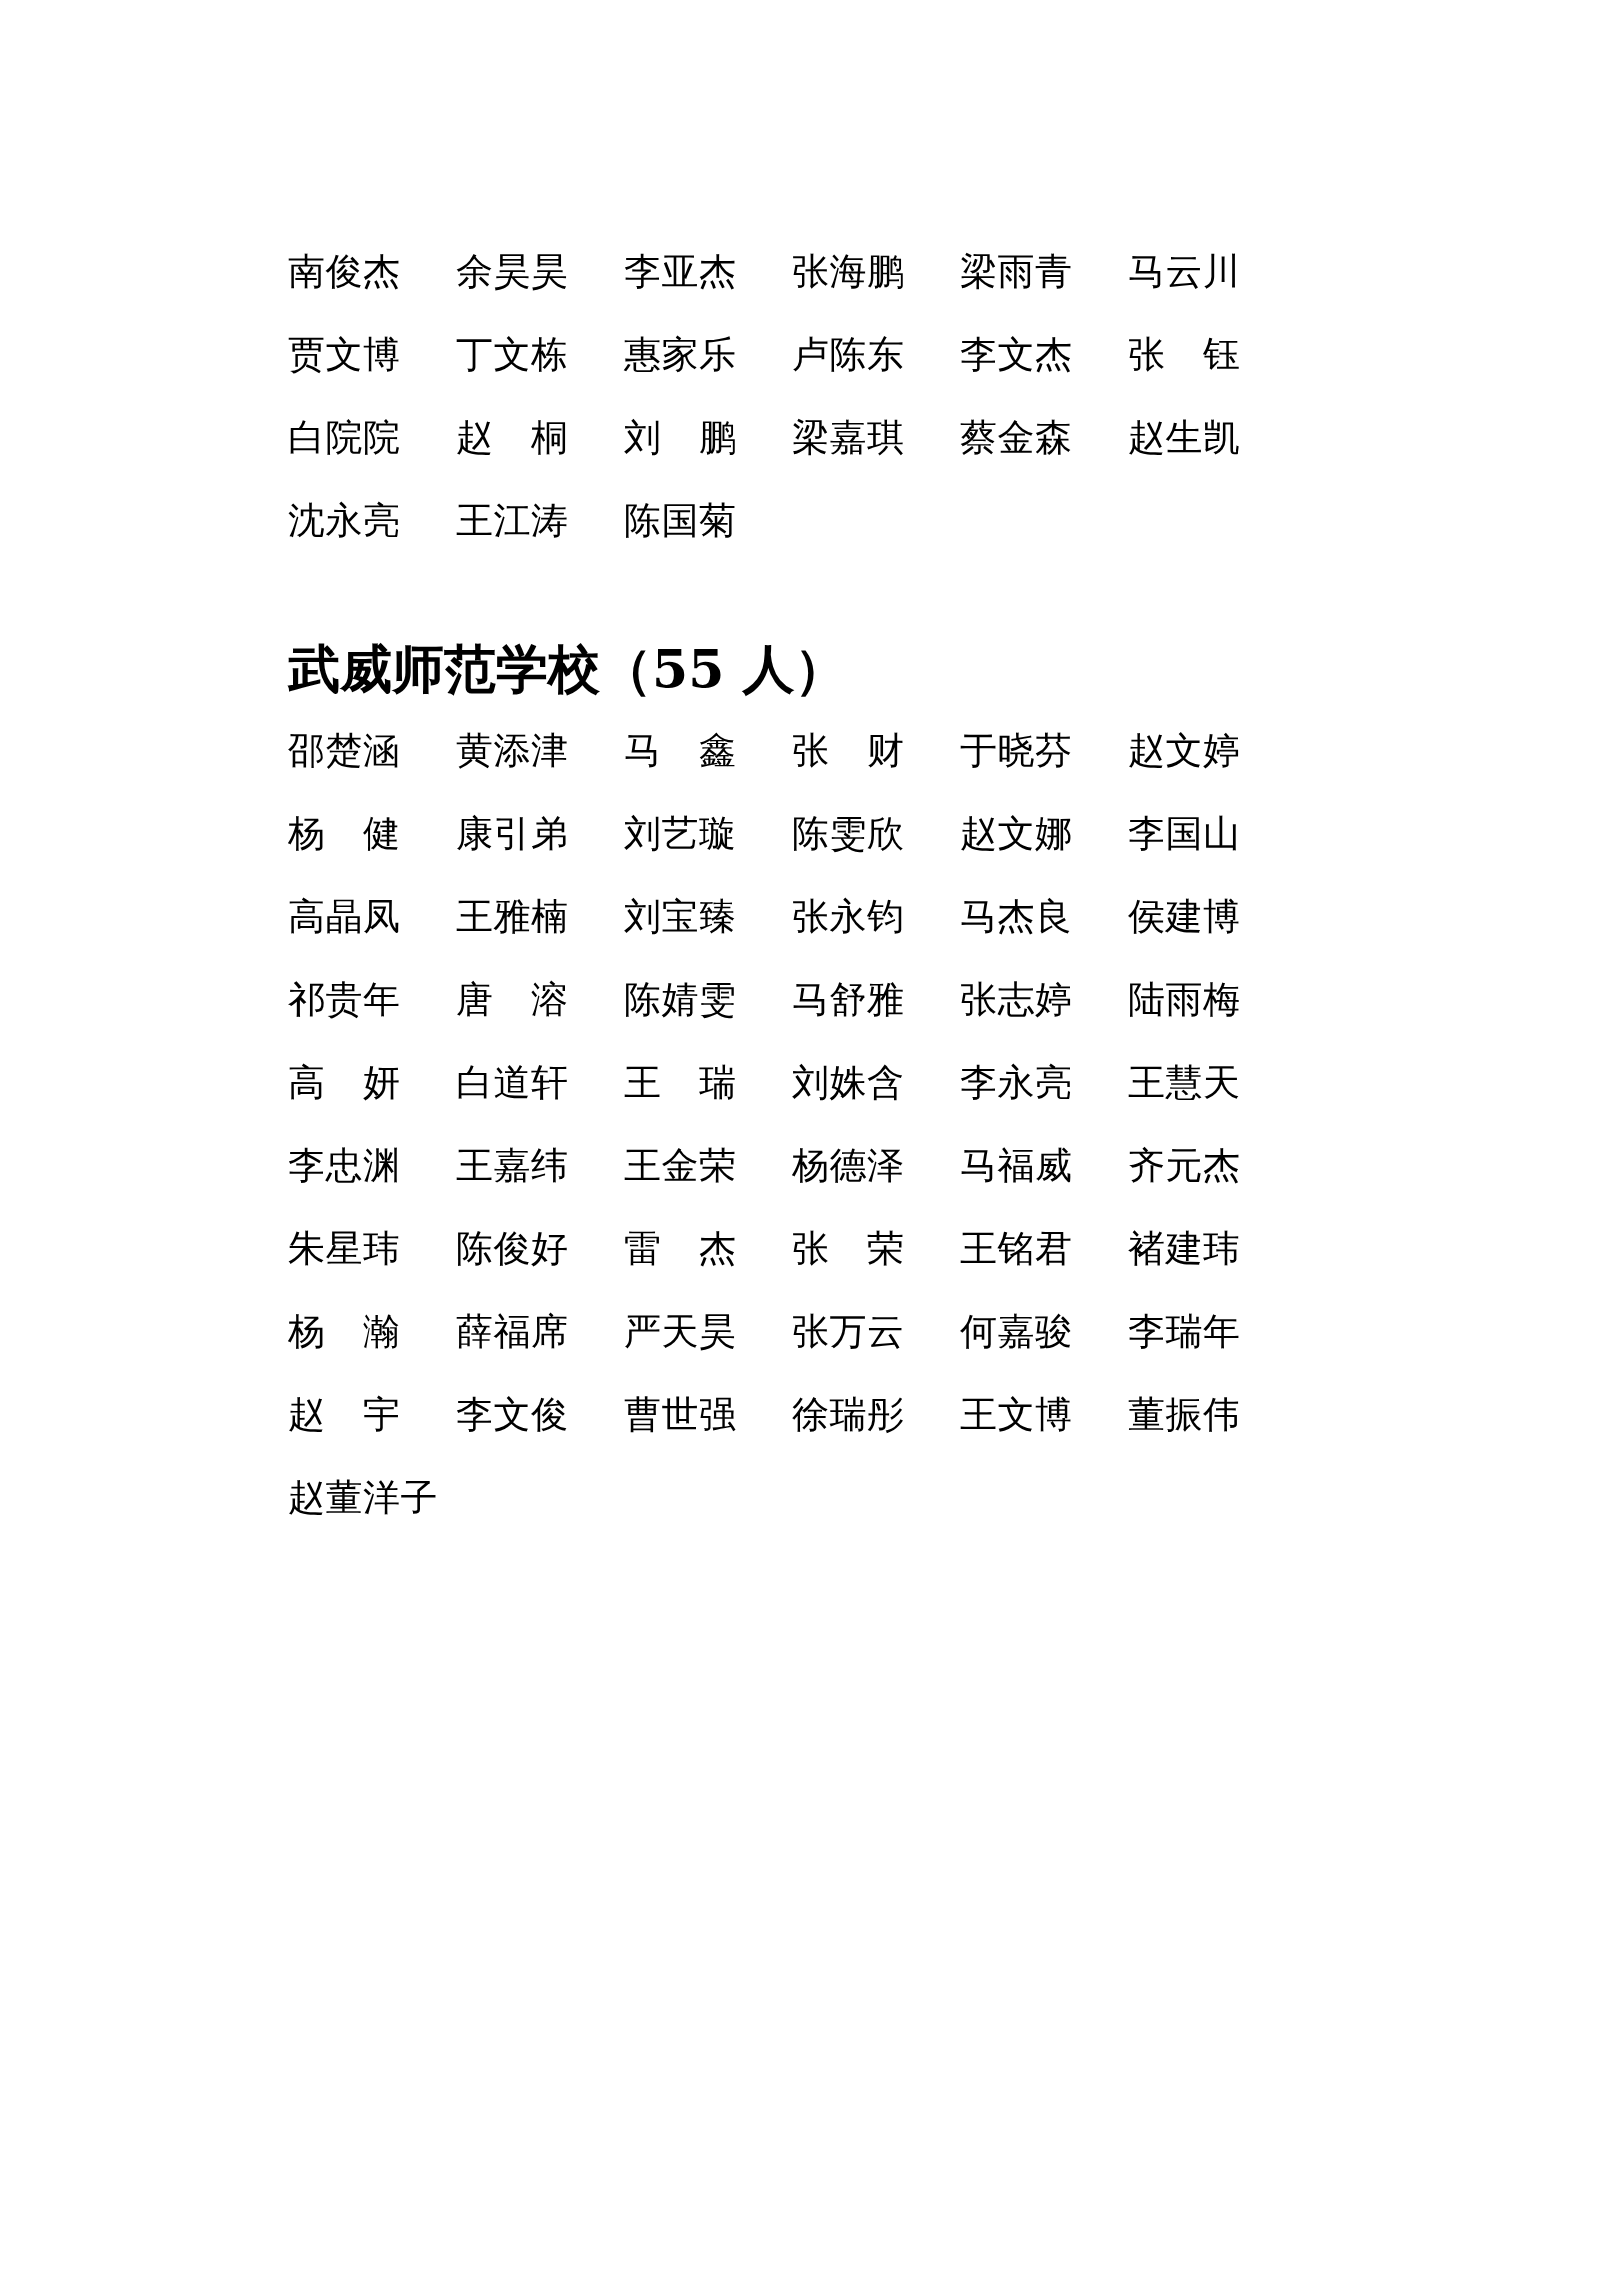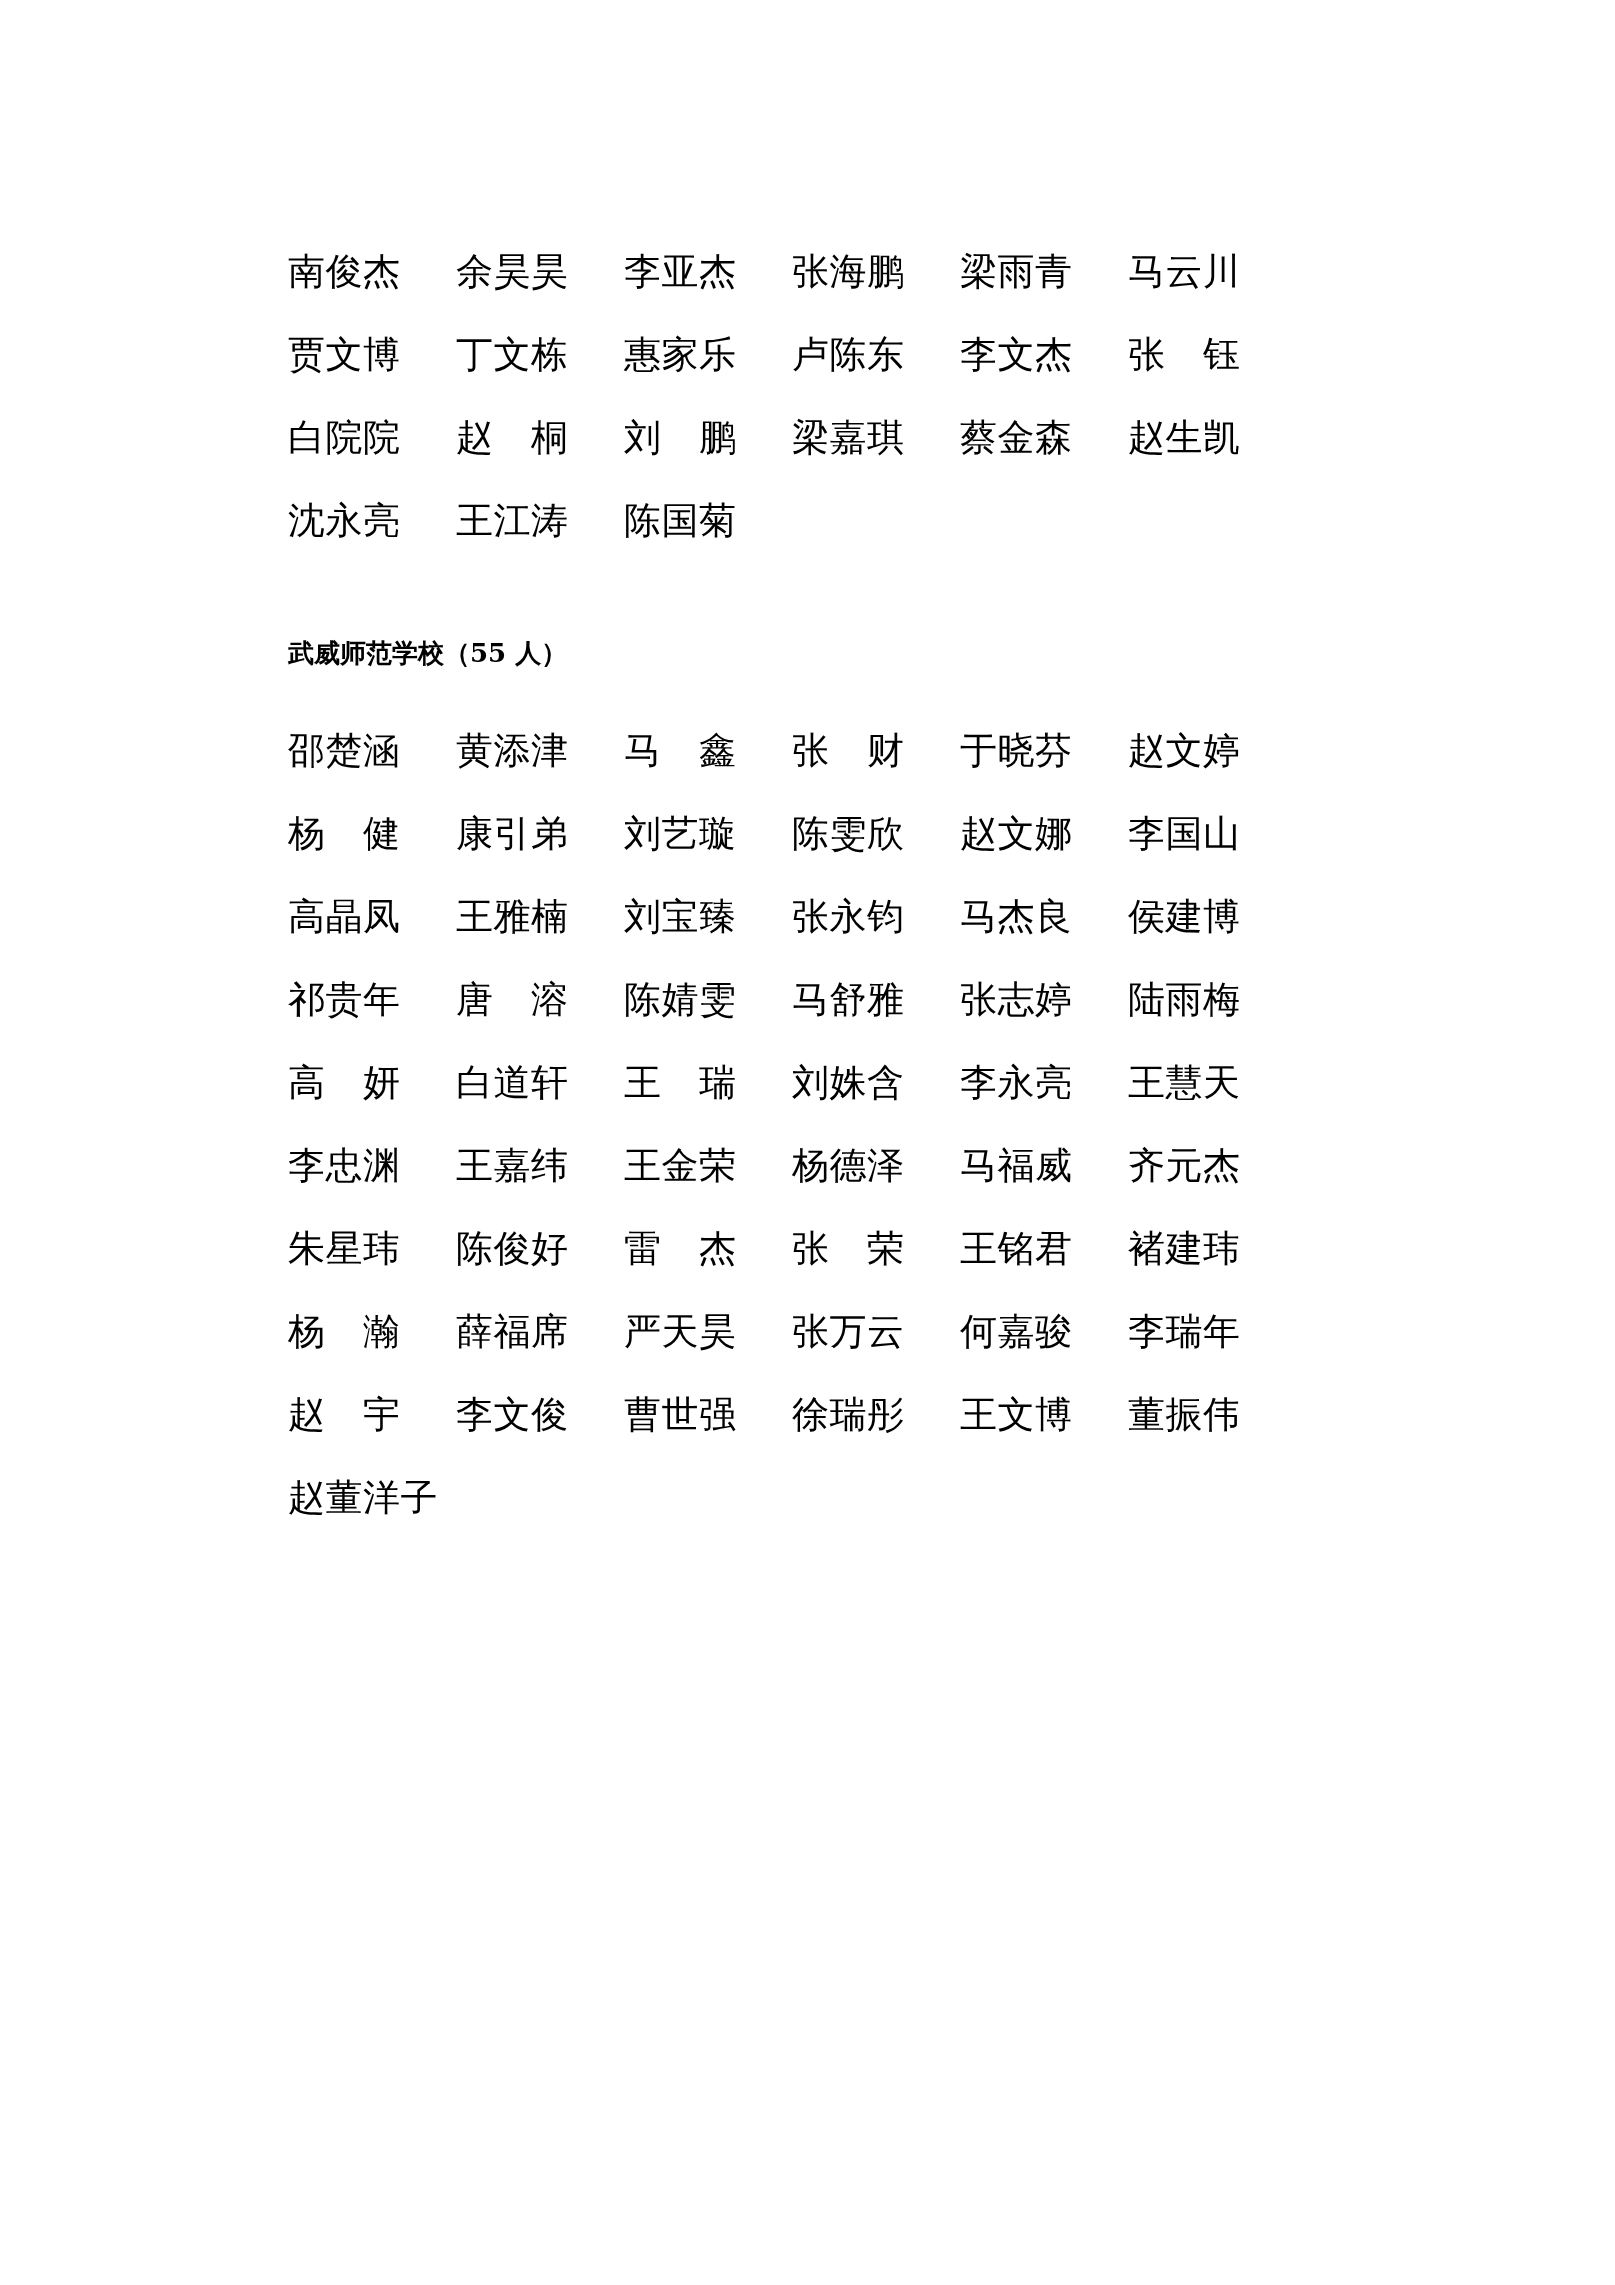--- a/index.html
+++ b/index.html
@@ -32,21 +32,21 @@
   .name-cell {
     height: 83px;
     line-height: 83px;
     font-size: 37px;
     letter-spacing: 0.5px;
     white-space: pre;
     text-align: left;
     font-family: "DejaVu Serif", "Liberation Serif", serif;
   }
   .section-heading {
-    font-size: 26px;
+    font-size: 52px;
     font-weight: bold;
     line-height: 1.2;
     margin: 0;
     padding: 0;
     white-space: pre;
     font-family: "DejaVu Serif", "Liberation Serif", serif;
   }
   .gap-block {
     height: 76px;
   }

